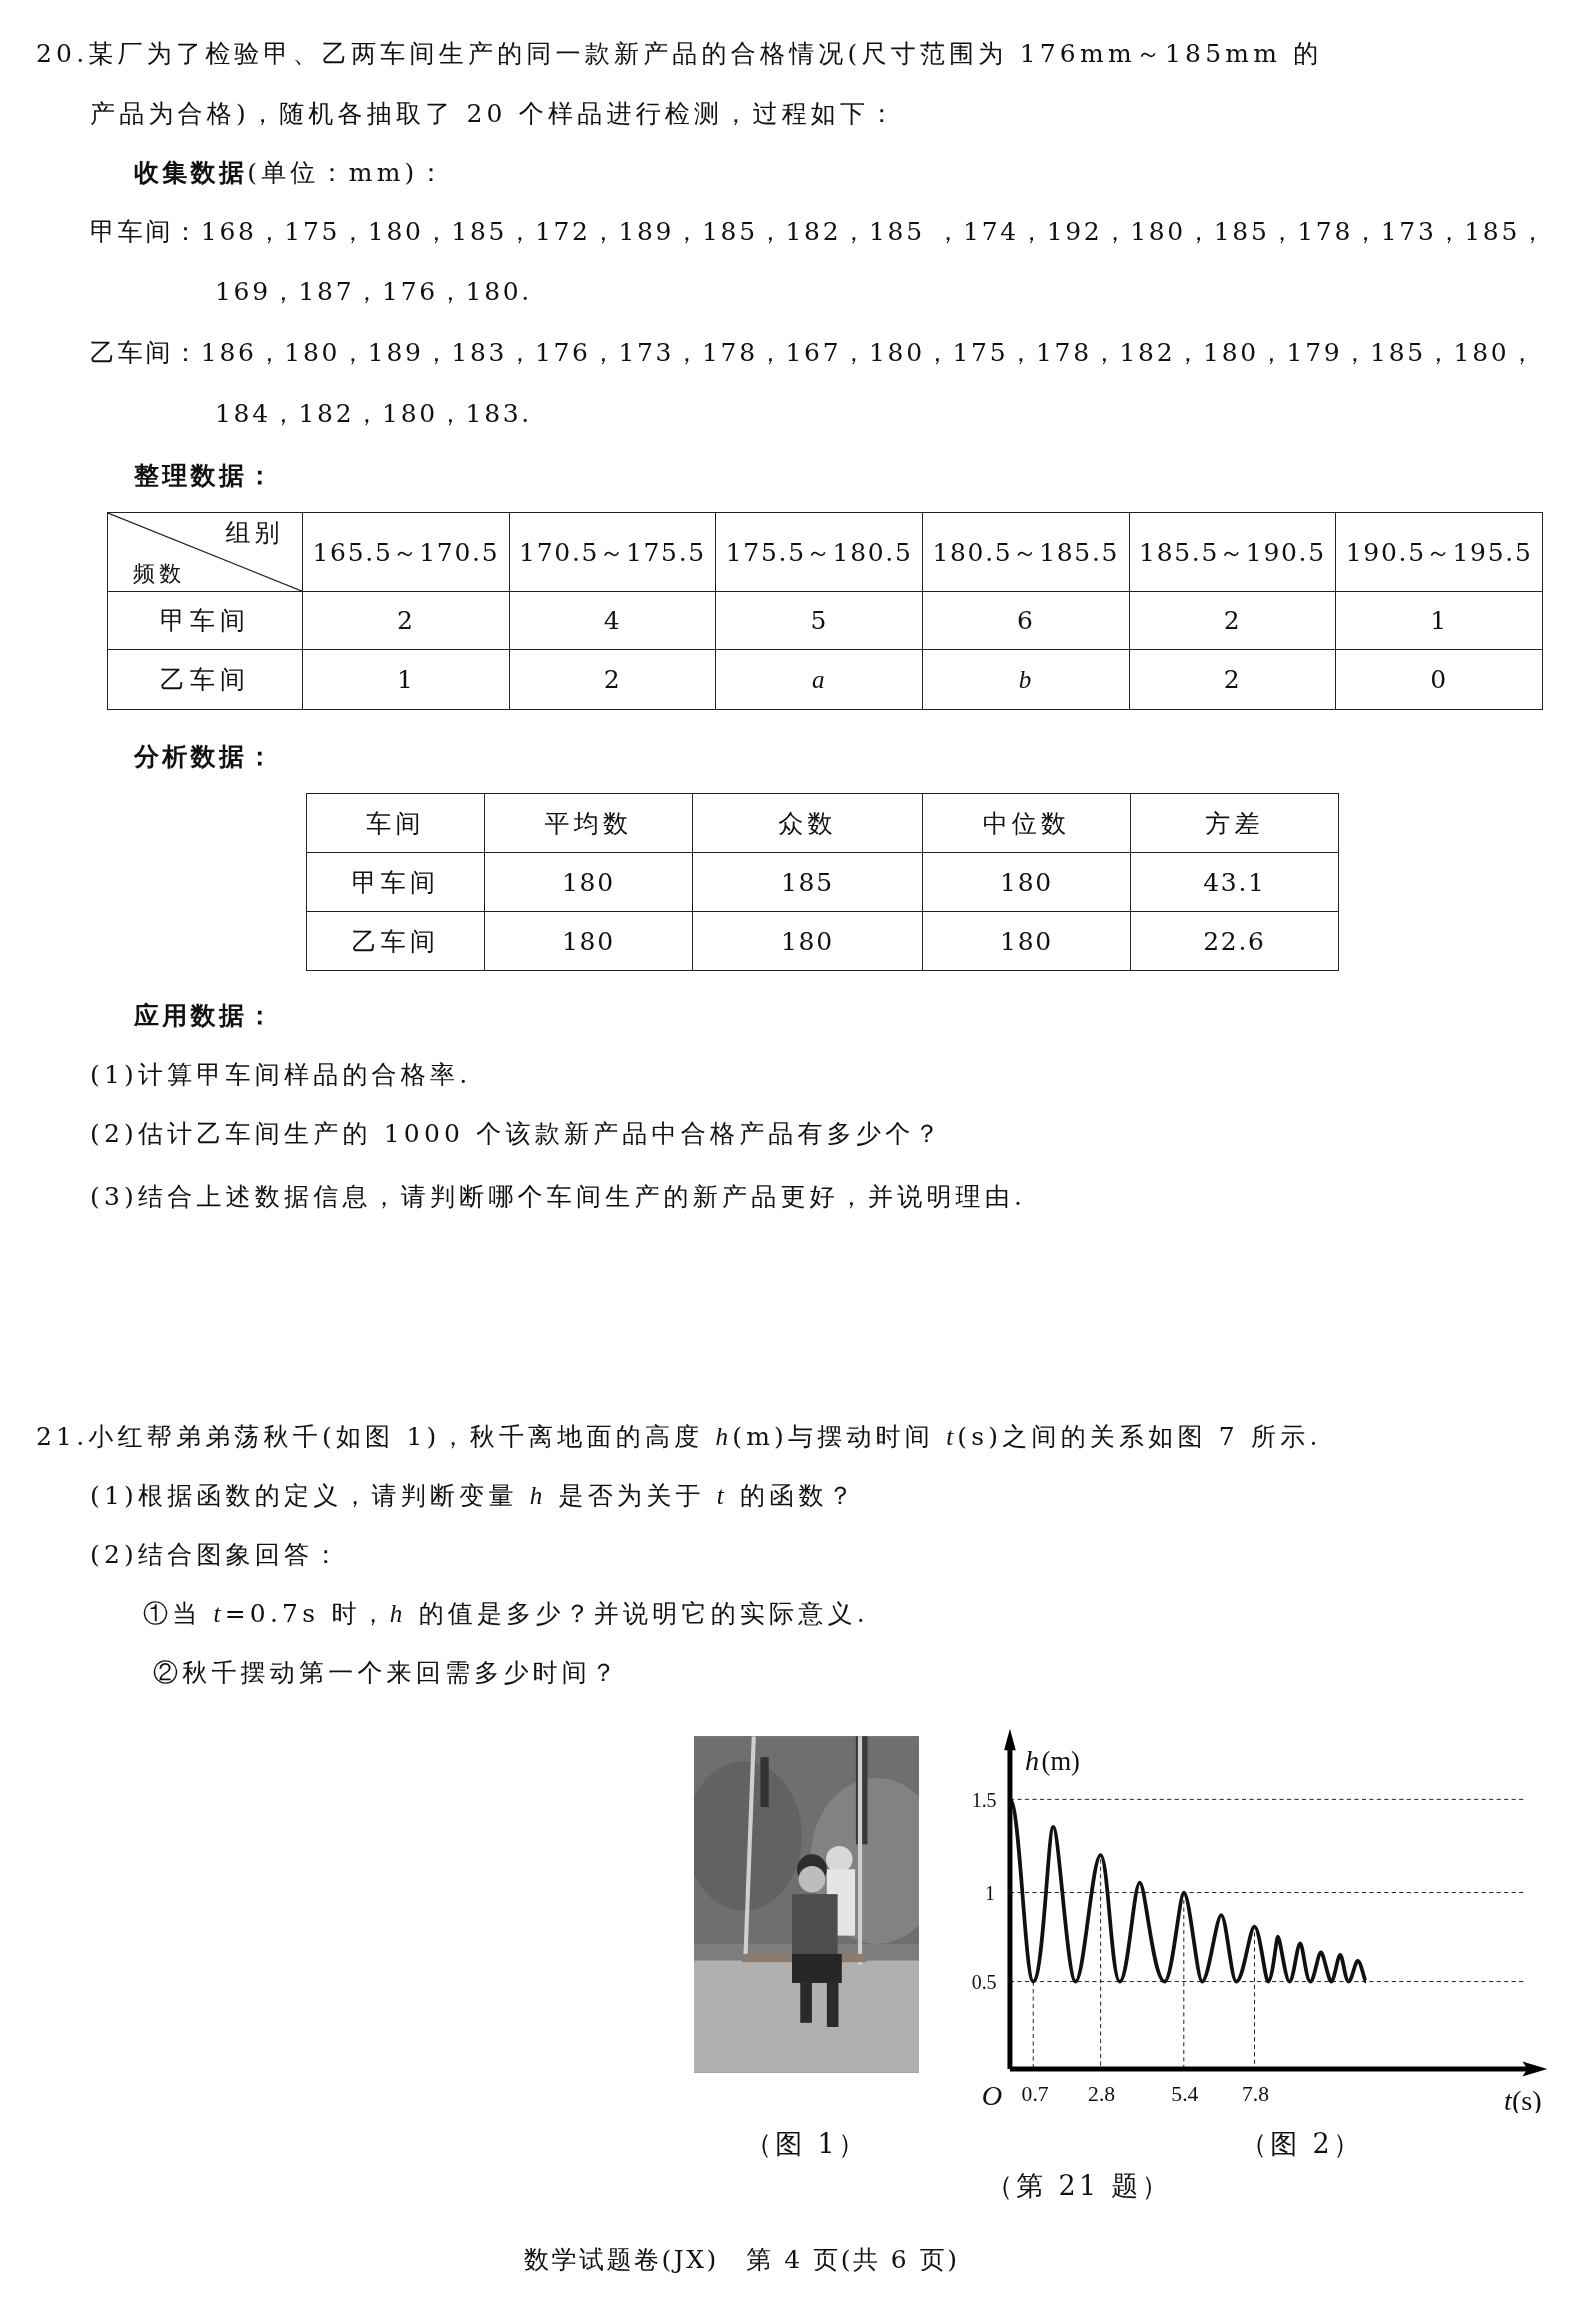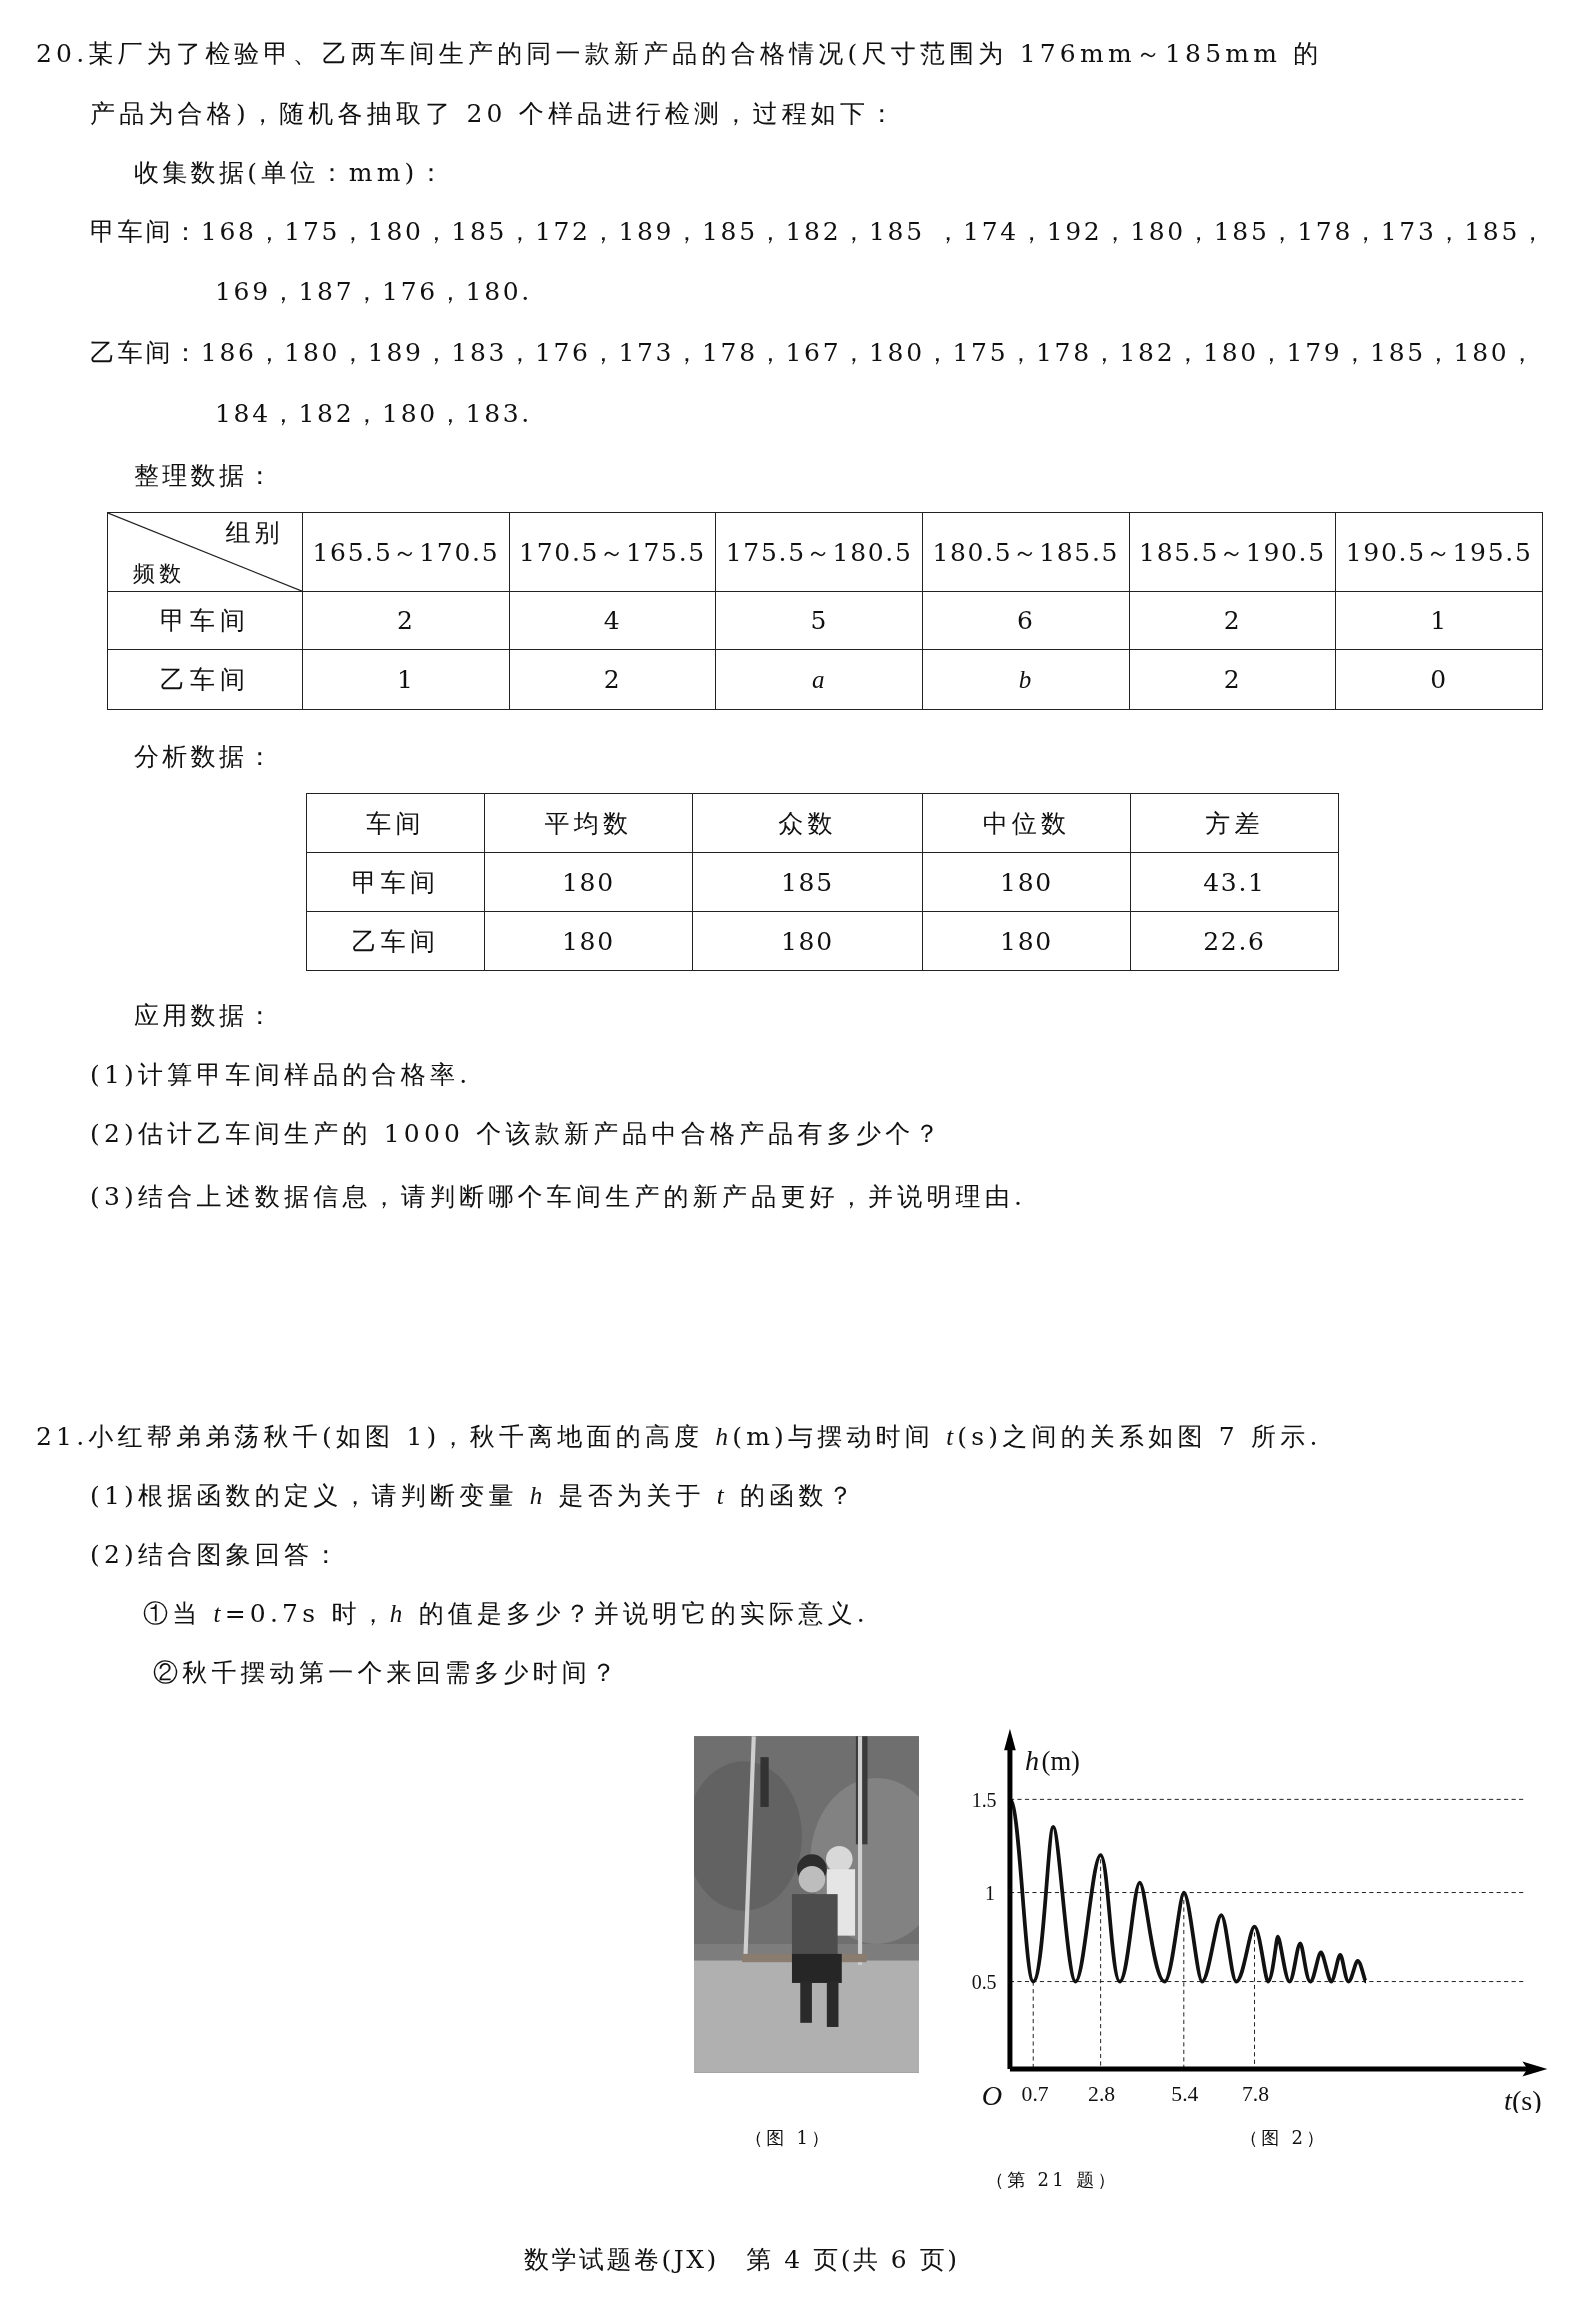--- a/index.html
+++ b/index.html
@@ -5,35 +5,35 @@
   html, body { margin: 0; padding: 0; background: #ffffff; }
   body {
     width: 1595px; height: 2307px; position: relative; overflow: hidden;
     font-family: "DejaVu Serif", "Liberation Serif", serif;
     color: #111111;
   }
   .line {
     position: absolute; white-space: nowrap;
     font-size: 25px; letter-spacing: 4.2px; line-height: 33px;
   }
-  .bold { font-family: "DejaVu Sans", "Liberation Sans", sans-serif; font-weight: normal; letter-spacing: 3.3px; padding-left: 44px; }
+  .bold { font-family: "DejaVu Sans", "Liberation Sans", sans-serif; font-weight: bold; letter-spacing: 3.3px; padding-left: 44px; }
   .ital { font-style: italic; font-family: "Liberation Serif", "DejaVu Serif", serif; }
   table.grid {
     position: absolute; border-collapse: collapse;
     font-size: 25px; letter-spacing: 1.7px;
   }
   table.grid td {
     border: 1.7px solid #222222; text-align: center; vertical-align: middle;
     padding: 0; white-space: nowrap;
   }
   .diag-cell { position: relative; }
   .diag-cell svg { position: absolute; left: 0; top: 0; }
   .diag-top { position: absolute; right: 18.3px; top: 3.3px; font-size: 25px; letter-spacing: 4.2px; }
   .diag-bot { position: absolute; left: 25px; bottom: 1.7px; font-size: 22px; letter-spacing: 4.2px; }
-  .cap { position: absolute; white-space: nowrap; font-size: 18px; letter-spacing: 3.3px; }
+  .cap { position: absolute; white-space: nowrap; font-size: 27px; letter-spacing: 3.3px; }
   .photo {
     position: absolute; left: 694px; top: 1736px; width: 225px; height: 337px;
     background: linear-gradient(180deg, #8a8a8a 0%, #6f6f6f 35%, #9a9a9a 70%, #b9b9b9 100%);
     overflow: hidden;
   }
   .chart { position: absolute; left: 965px; top: 1722px; }
   .chart text { font-family: "Liberation Serif", "DejaVu Serif", serif; fill: #111; }
 </style>
 </head>
 <body>

